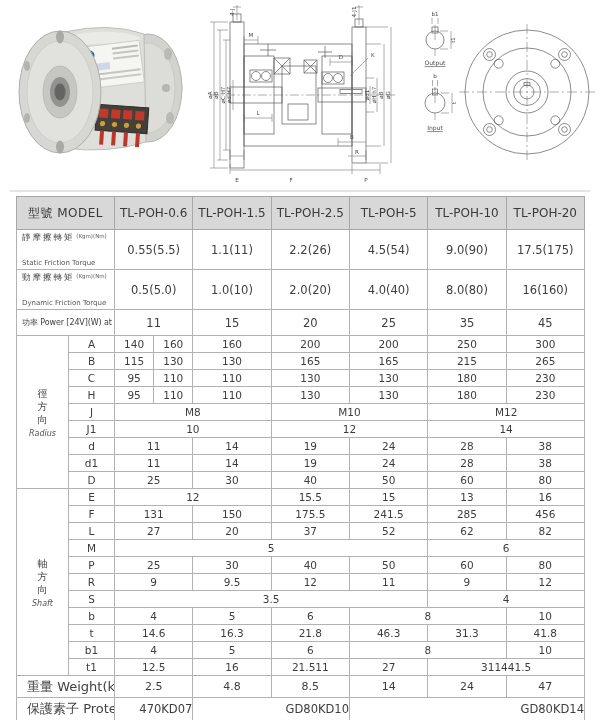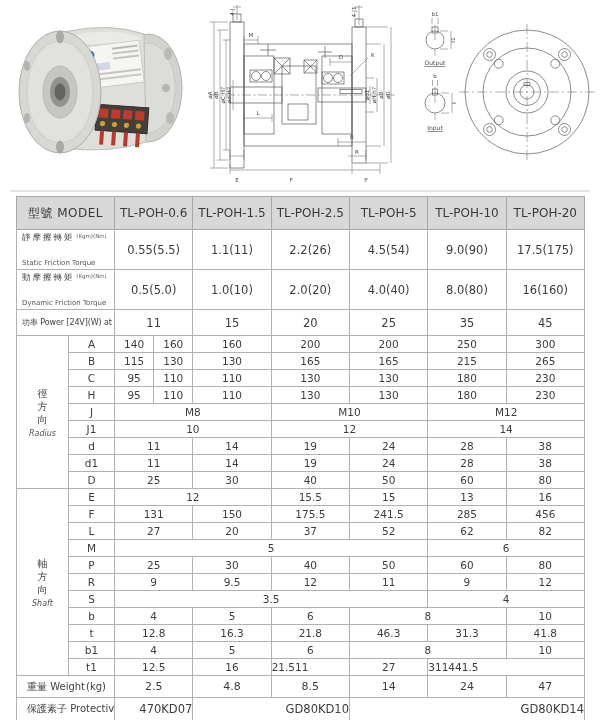--- a/index.html
+++ b/index.html
@@ -36,25 +36,25 @@
   .zh-line{font-size:8.5px;letter-spacing:2px;color:#404040;line-height:11px;}
   .unit{font-size:5.5px;letter-spacing:0;vertical-align:2px;color:#606060;}
   .en-line{font-size:7px;letter-spacing:0;color:#555;line-height:9px;margin-top:16px;}
   .one-line-lab{font-size:8px;color:#404040;letter-spacing:-.1px;}
 
   td.grp{background:#fff;}
   .grp-zh{font-size:10px;line-height:13px;color:#444;}
   .grp-en{font-size:8px;color:#555;margin-top:3px;font-style:italic;}
   td.plab{font-size:10.5px;}
 
-  .parts{display:flex;justify-content:flex-start;align-items:center;}
+  .parts{display:flex;justify-content:center;align-items:center;}
   .parts span{flex:0 0 auto;}
 
   .flab{display:flex;justify-content:space-between;align-items:center;
-        font-size:10px;color:#404040;padding:0 6px 0 5px;}
+        font-size:13px;color:#404040;padding:0 6px 0 5px;}
 
   
   svg text{font-family:"DejaVu Sans","Liberation Sans",sans-serif;fill:#4a4a4a;}
   .thin{stroke:#5a5a5a;stroke-width:.7;fill:none;}
   .dimln{stroke:#6a6a6a;stroke-width:.55;fill:none;}
 </style>
 </head>
 <body>
 
 <div class="page">
@@ -443,21 +443,21 @@
           <tr class="dim">
             <td class="plab">b</td>
             <td class="val" colspan="2">4</td>
             <td class="val" colspan="2">5</td>
             <td class="val" colspan="2">6</td>
             <td class="val" colspan="4">8</td>
             <td class="val" colspan="2">10</td>
           </tr>
           <tr class="dim">
             <td class="plab">t</td>
-            <td class="val" colspan="2">12.8</td>
+            <td class="val" colspan="2">14.6</td>
             <td class="val" colspan="2">16.3</td>
             <td class="val" colspan="2">21.8</td>
             <td class="val" colspan="2">46.3</td>
             <td class="val" colspan="2">31.3</td>
             <td class="val" colspan="2">41.8</td>
           </tr>
           <tr class="dim">
             <td class="plab">b1</td>
             <td class="val" colspan="2">4</td>
             <td class="val" colspan="2">5</td>

